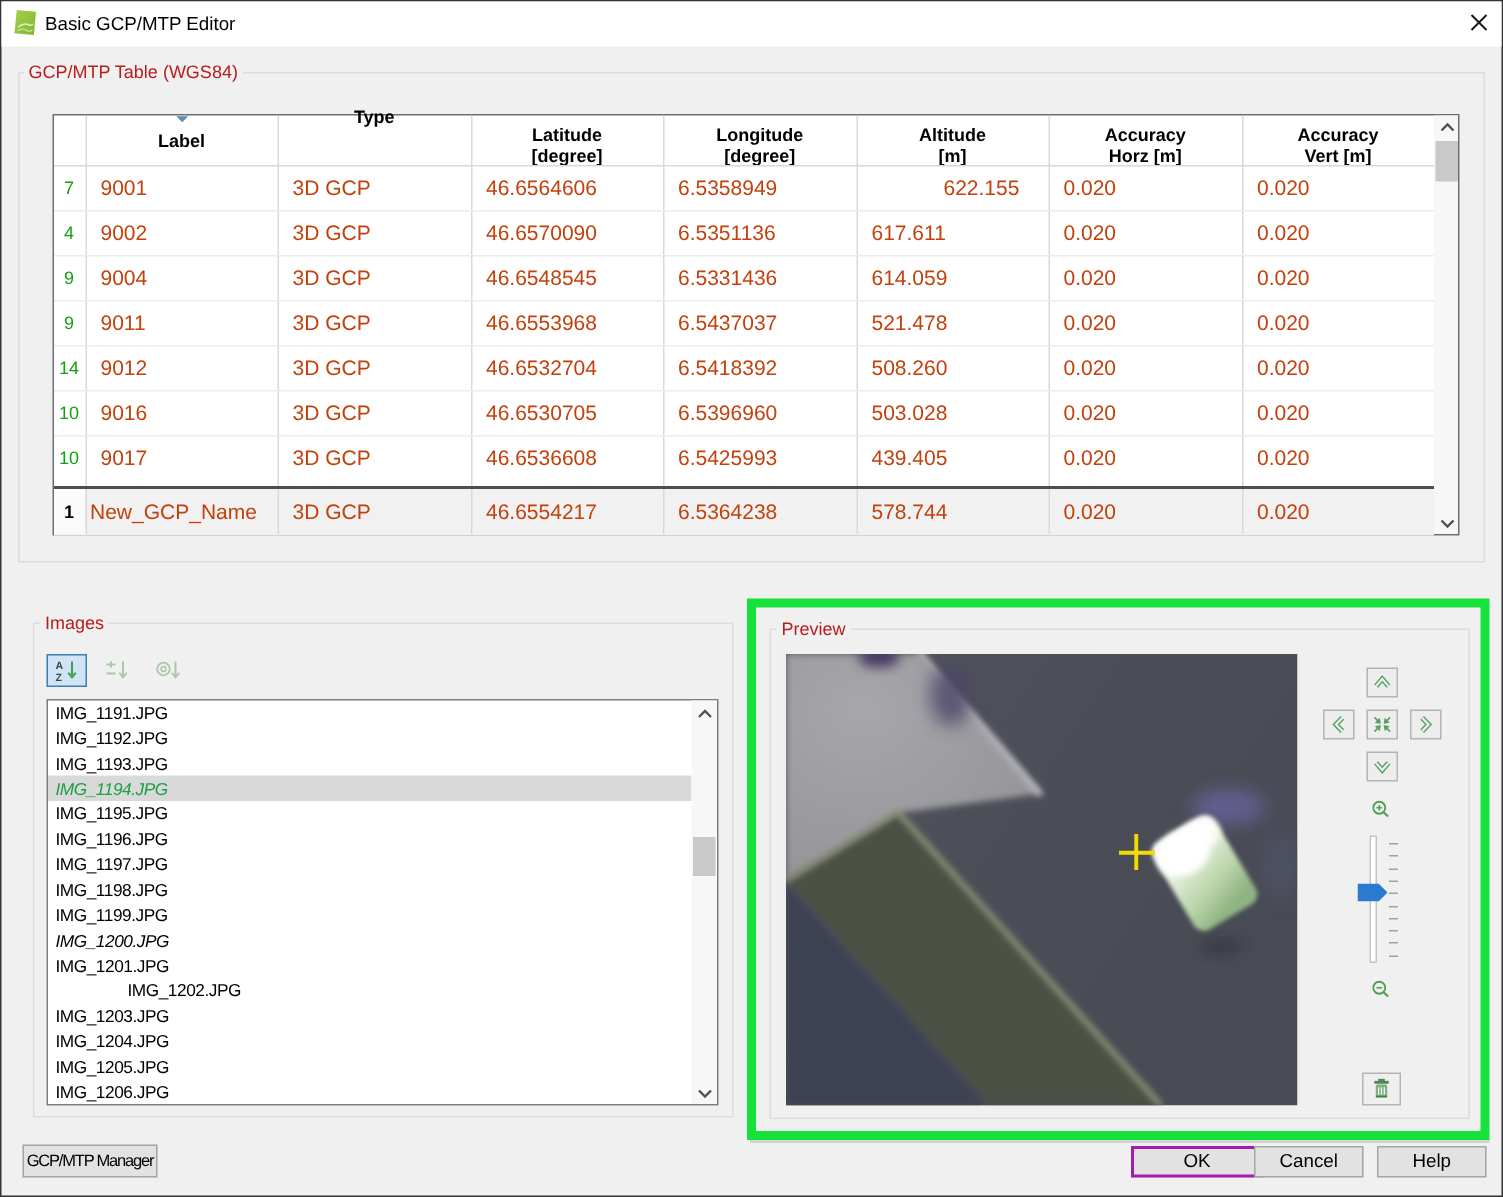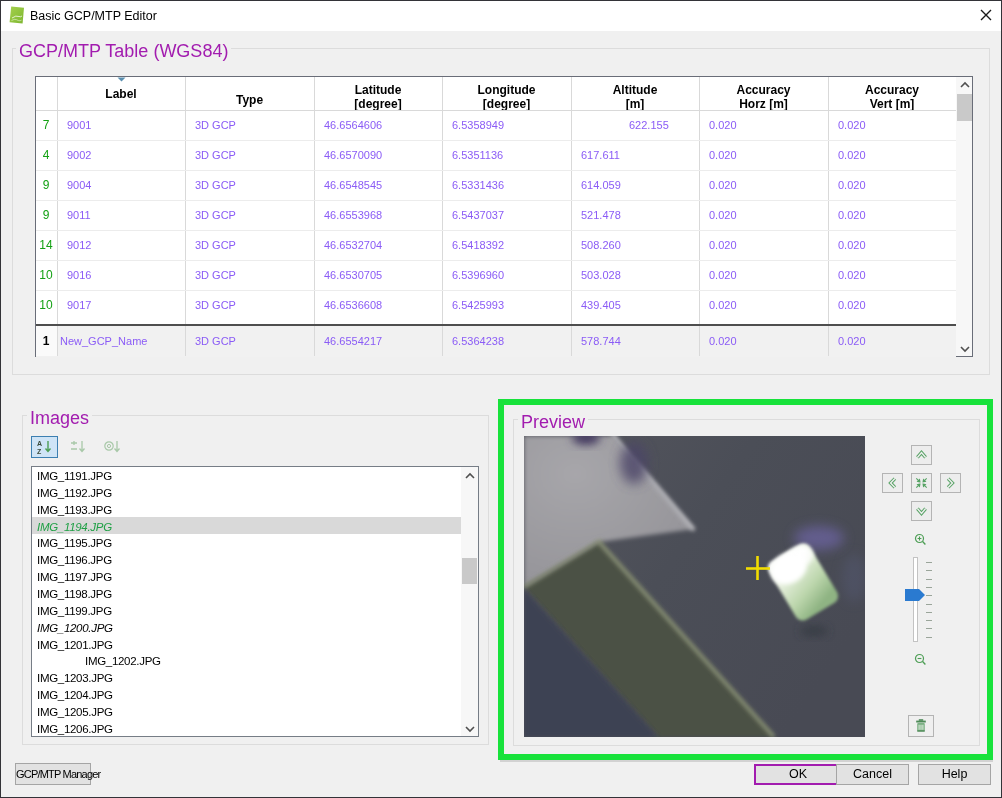--- a/index.html
+++ b/index.html
@@ -2,22 +2,22 @@
 <html><head><meta charset="utf-8">
 <style>
 *{margin:0;padding:0;box-sizing:border-box;}
 html,body{width:1002px;height:798px;}
 body{font-family:"Liberation Sans",sans-serif;background:#f0f0f0;position:relative;overflow:hidden;}
 .abs{position:absolute;}
 .frame{left:0;top:0;width:1002px;height:798px;border:1px solid #333338;}
 .titlebar{left:1px;top:1px;width:1000px;height:30px;background:#ffffff;}
 .title-text{left:30px;top:9px;font-size:12.5px;color:#000;}
 .groupbox{border:1px solid #dcdcdc;}
-.grouplabel{font-size:18px;color:#a21caf;background:#f0f0f0;padding:0 3px;}
-.cell{position:absolute;font-size:11px;color:#8b5cf6;line-height:30px;height:30px;white-space:nowrap;}
+.grouplabel{font-size:12px;color:#b91c1c;background:#f0f0f0;padding:0 3px;}
+.cell{position:absolute;font-size:14px;color:#c2410c;line-height:30px;height:30px;white-space:nowrap;}
 .hdr{position:absolute;font-weight:bold;font-size:12px;color:#000;text-align:center;line-height:14px;}
 .vline{position:absolute;width:1px;background:#d9d9d9;}
 .hline{position:absolute;height:1px;background:#ececec;}
 .rownum{position:absolute;font-size:12px;color:#13a113;text-align:center;line-height:30px;height:30px;}
 .li{position:absolute;left:6px;font-size:11.5px;letter-spacing:-0.3px;color:#000;line-height:17px;height:17px;white-space:nowrap;}
 .btn{position:absolute;background:#e2e2e2;border:1px solid #a5a5a5;font-size:12.5px;color:#000;text-align:center;}
 .navbtn{position:absolute;width:21px;height:20px;background:#ededed;border:1px solid #b4b4b4;}
 .sb{position:absolute;background:#f7f7f7;}
 .sbthumb{position:absolute;background:#c9c9c9;}
 </style></head><body>
@@ -38,21 +38,21 @@
 </svg>
 <div class="abs title-text">Basic GCP/MTP Editor</div>
 <svg class="abs" style="left:980px;top:9px" width="12" height="12" viewBox="0 0 12 12">
 <path d="M1,1 L11,11 M11,1 L1,11" stroke="#1a1a1a" stroke-width="1.4"></path>
   </svg>
 
 <div class="abs groupbox" style="left:12px;top:48px;width:978px;height:327px;"></div>
 <div class="abs grouplabel" style="left:16px;top:41px;">GCP/MTP Table (WGS84)</div>
 <div class="abs" style="left:35px;top:76px;width:938px;height:281px;background:#ffffff;border:1px solid #696d78;"></div>
 <div class="hdr" style="left:57px;top:87px;width:128px;">Label</div>
-<div class="hdr" style="left:185px;top:93px;width:129px;">Type</div>
+<div class="hdr" style="left:185px;top:71px;width:129px;">Type</div>
 <div class="hdr" style="left:314px;top:83px;width:128px;">Latitude<br>[degree]</div>
 <div class="hdr" style="left:442px;top:83px;width:129px;">Longitude<br>[degree]</div>
 <div class="hdr" style="left:571px;top:83px;width:128px;">Altitude<br>[m]</div>
 <div class="hdr" style="left:699px;top:83px;width:129px;">Accuracy<br>Horz [m]</div>
 <div class="hdr" style="left:828px;top:83px;width:128px;">Accuracy<br>Vert [m]</div>
 <svg class="abs" style="left:117px;top:77px" width="9" height="5" viewBox="0 0 9 5">
     <path d="M0.5,0.5 L8.5,0.5 L4.5,4.5 Z" fill="#5a8fb0"></path>
   </svg>
 <div class="vline" style="left:57px;top:77px;height:279px;"></div>
 <div class="vline" style="left:185px;top:77px;height:279px;"></div>
@@ -191,21 +191,21 @@
 <div class="li" style="left:37px;top:720.8px;">IMG_1206.JPG</div>
 
 <div class="sb" style="left:461px;top:467px;width:17px;height:269px;"></div>
 <svg class="abs" style="left:465px;top:472px" width="10" height="8" viewBox="0 0 10 8">
     <path d="M1,6 L5,2 L9,6" stroke="#505050" stroke-width="1.6" fill="none"></path>
   </svg>
 <div class="sbthumb" style="left:462px;top:558px;width:15px;height:26px;"></div>
 <svg class="abs" style="left:465px;top:725px" width="10" height="8" viewBox="0 0 10 8">
     <path d="M1,2 L5,6 L9,2" stroke="#505050" stroke-width="1.6" fill="none"></path>
   </svg>
-<div class="abs btn" style="left:15px;top:763px;width:76px;height:22px;line-height:20px;font-size:11px;letter-spacing:-0.8px;white-space:nowrap;">GCP/MTP Manager</div>
+<div class="abs btn" style="left:15px;top:763px;width:90px;height:22px;line-height:20px;font-size:11px;letter-spacing:-0.8px;white-space:nowrap;">GCP/MTP Manager</div>
 
 <div class="abs" style="left:498px;top:399px;width:495px;height:361px;border:6px solid #17e23b;"></div>
 <div class="abs" style="left:500px;top:760px;width:493px;height:2px;background:#d2d2d2;"></div>
 <div class="abs groupbox" style="left:513px;top:419px;width:467px;height:327px;"></div>
 <div class="abs grouplabel" style="left:518px;top:412px;">Preview</div>
 
 <svg class="abs" style="left:524px;top:436px" width="341" height="301" viewBox="0 0 341 301">
 <defs>
 <filter id="b1" x="-20%" y="-20%" width="140%" height="140%">
         <feGaussianBlur stdDeviation="1.5"></feGaussianBlur>

